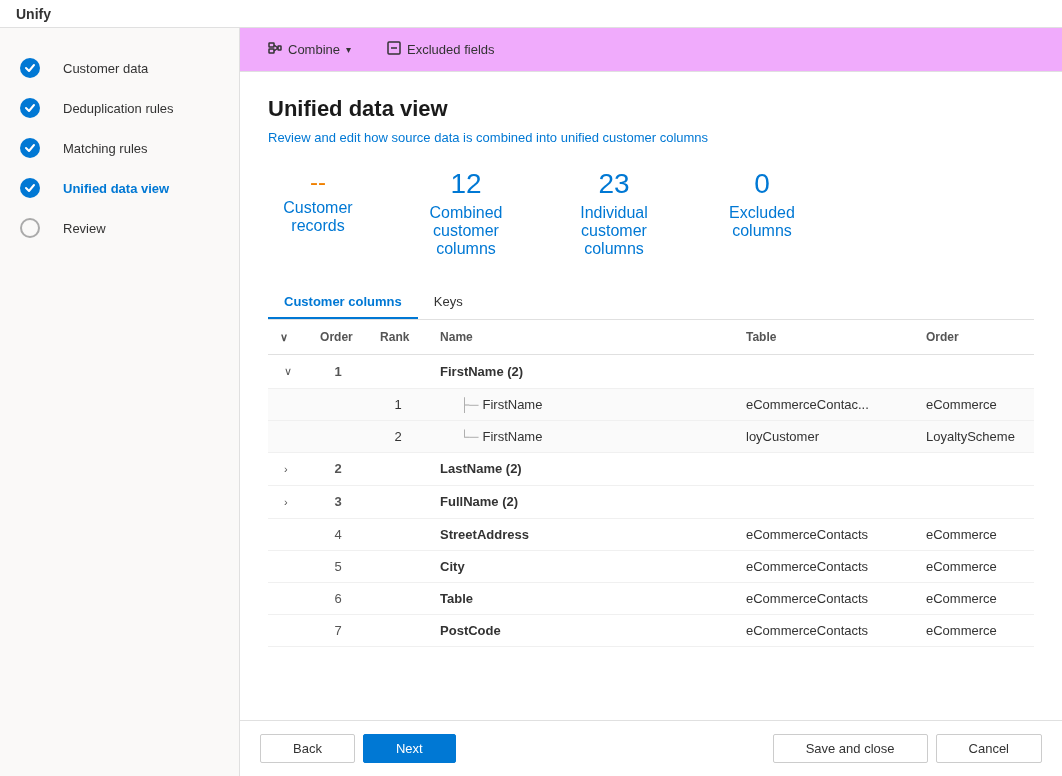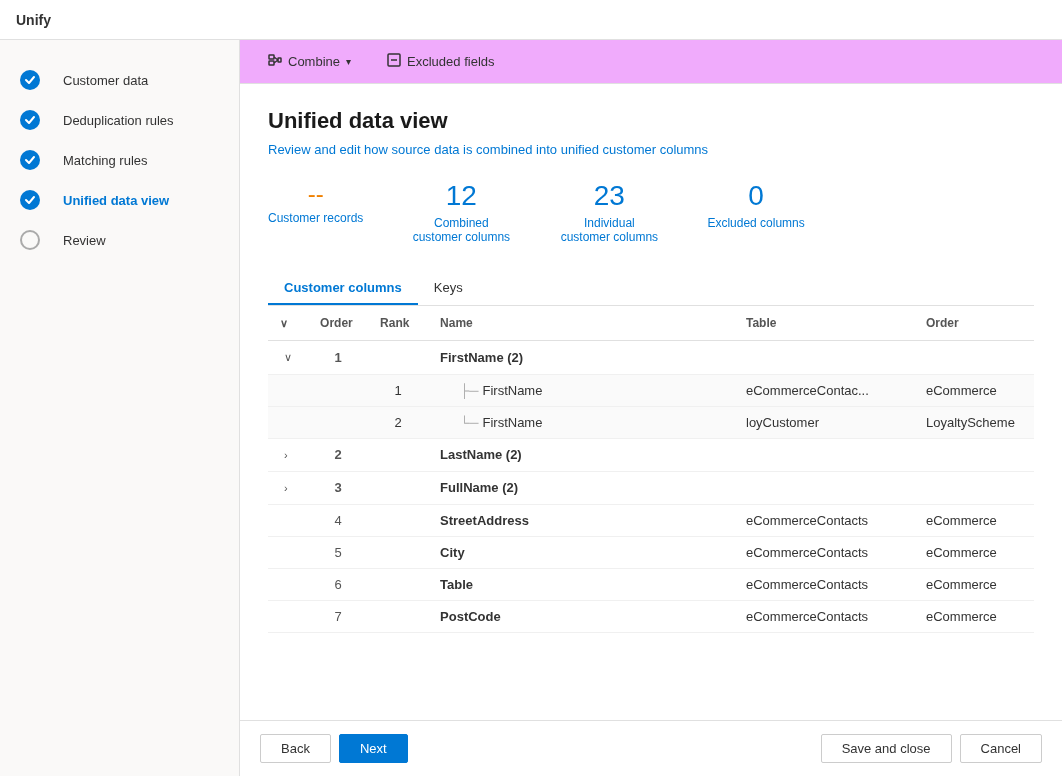--- a/index.html
+++ b/index.html
@@ -1,21 +1,21 @@
 <!DOCTYPE html>
 <html><head>
   <meta charset="utf-8">
   <style>
     * { box-sizing: border-box; margin: 0; padding: 0; }
     body { font-family: 'Segoe UI', Arial, sans-serif; font-size: 13px; background: #fff; color: #333; }
 
     .app-container { display: flex; flex-direction: column; height: 776px; width: 1062px; overflow: hidden; }
 
     
-    .top-bar { height: 40px; background: #fff; border-bottom: 1px solid #e0e0e0; display: flex; align-items: center; padding: 0 16px; }
+    .top-bar { height: 28px; background: #fff; border-bottom: 1px solid #e0e0e0; display: flex; align-items: center; padding: 0 16px; }
     .top-bar-title { font-size: 14px; font-weight: 600; color: #333; }
 
     
     .main-layout { display: flex; flex: 1; overflow: hidden; }
 
     
     .sidebar { width: 240px; background: #faf9f8; border-right: 1px solid #e0e0e0; padding: 20px 0; flex-shrink: 0; }
     .sidebar-item { display: flex; align-items: center; gap: 23px; padding: 10px 20px; cursor: pointer; }
     .sidebar-item.active .sidebar-label { color: #0078d4; font-weight: 600; }
     .sidebar-label { font-size: 13px; color: #333; }
@@ -34,21 +34,21 @@
     .page-content { flex: 1; overflow-y: auto; padding: 24px 28px; background: #fff; }
 
     .page-title { font-size: 22px; font-weight: 600; color: #1a1a1a; margin-bottom: 8px; }
     .page-subtitle { font-size: 13px; color: #0078d4; margin-bottom: 24px; }
 
     
     .stats-row { display: flex; gap: 48px; margin-bottom: 28px; }
     .stat-item { display: flex; flex-direction: column; align-items: center; }
     .stat-value { font-size: 28px; font-weight: 300; color: #0078d4; line-height: 1.1; }
     .stat-value.dash { color: #f08000; font-size: 24px; }
-    .stat-label { font-size: 12px; color: #0078d4; text-align: center; max-width: 100px; margin-top: 4px; }
+    .stat-label { font-size: 16px; color: #0078d4; text-align: center; max-width: 100px; margin-top: 4px; }
 
     
     .tabs { display: flex; border-bottom: 1px solid #e0e0e0; margin-bottom: 0; }
     .tab { padding: 8px 16px; cursor: pointer; font-size: 13px; color: #333; border-bottom: 2px solid transparent; }
     .tab.active { color: #0078d4; border-bottom: 2px solid #0078d4; font-weight: 600; }
 
     
     .data-table { width: 100%; border-collapse: collapse; }
     .data-table th { text-align: left; padding: 10px 12px; font-size: 12px; font-weight: 600; color: #555; border-bottom: 1px solid #e0e0e0; background: #fff; }
     .data-table td { padding: 8px 12px; font-size: 13px; border-bottom: 1px solid #f0f0f0; vertical-align: middle; }
@@ -70,21 +70,21 @@
     
     .page-content::-webkit-scrollbar { width: 8px; }
     .page-content::-webkit-scrollbar-track { background: #f0f0f0; }
     .page-content::-webkit-scrollbar-thumb { background: #ccc; border-radius: 4px; }
 
     
     .bottom-bar { height: 56px; border-top: 1px solid #e0e0e0; display: flex; align-items: center; padding: 0 20px; background: #fff; }
     .bottom-bar-left { display: flex; gap: 8px; }
     .bottom-bar-right { margin-left: auto; display: flex; gap: 8px; }
 
-    .btn { padding: 6px 20px; font-size: 13px; border-radius: 2px; cursor: pointer; border: 1px solid #ccc; background: #fff; color: #333; }
+    .btn { padding: 6px 32px; font-size: 13px; border-radius: 2px; cursor: pointer; border: 1px solid #ccc; background: #fff; color: #333; }
     .btn-primary { background: #0078d4; color: #fff; border-color: #0078d4; }
   </style>
 </head>
 <body>
 
 <div class="app-container">
 
   <div class="top-bar">
     <span class="top-bar-title">Unify</span>
   </div>

